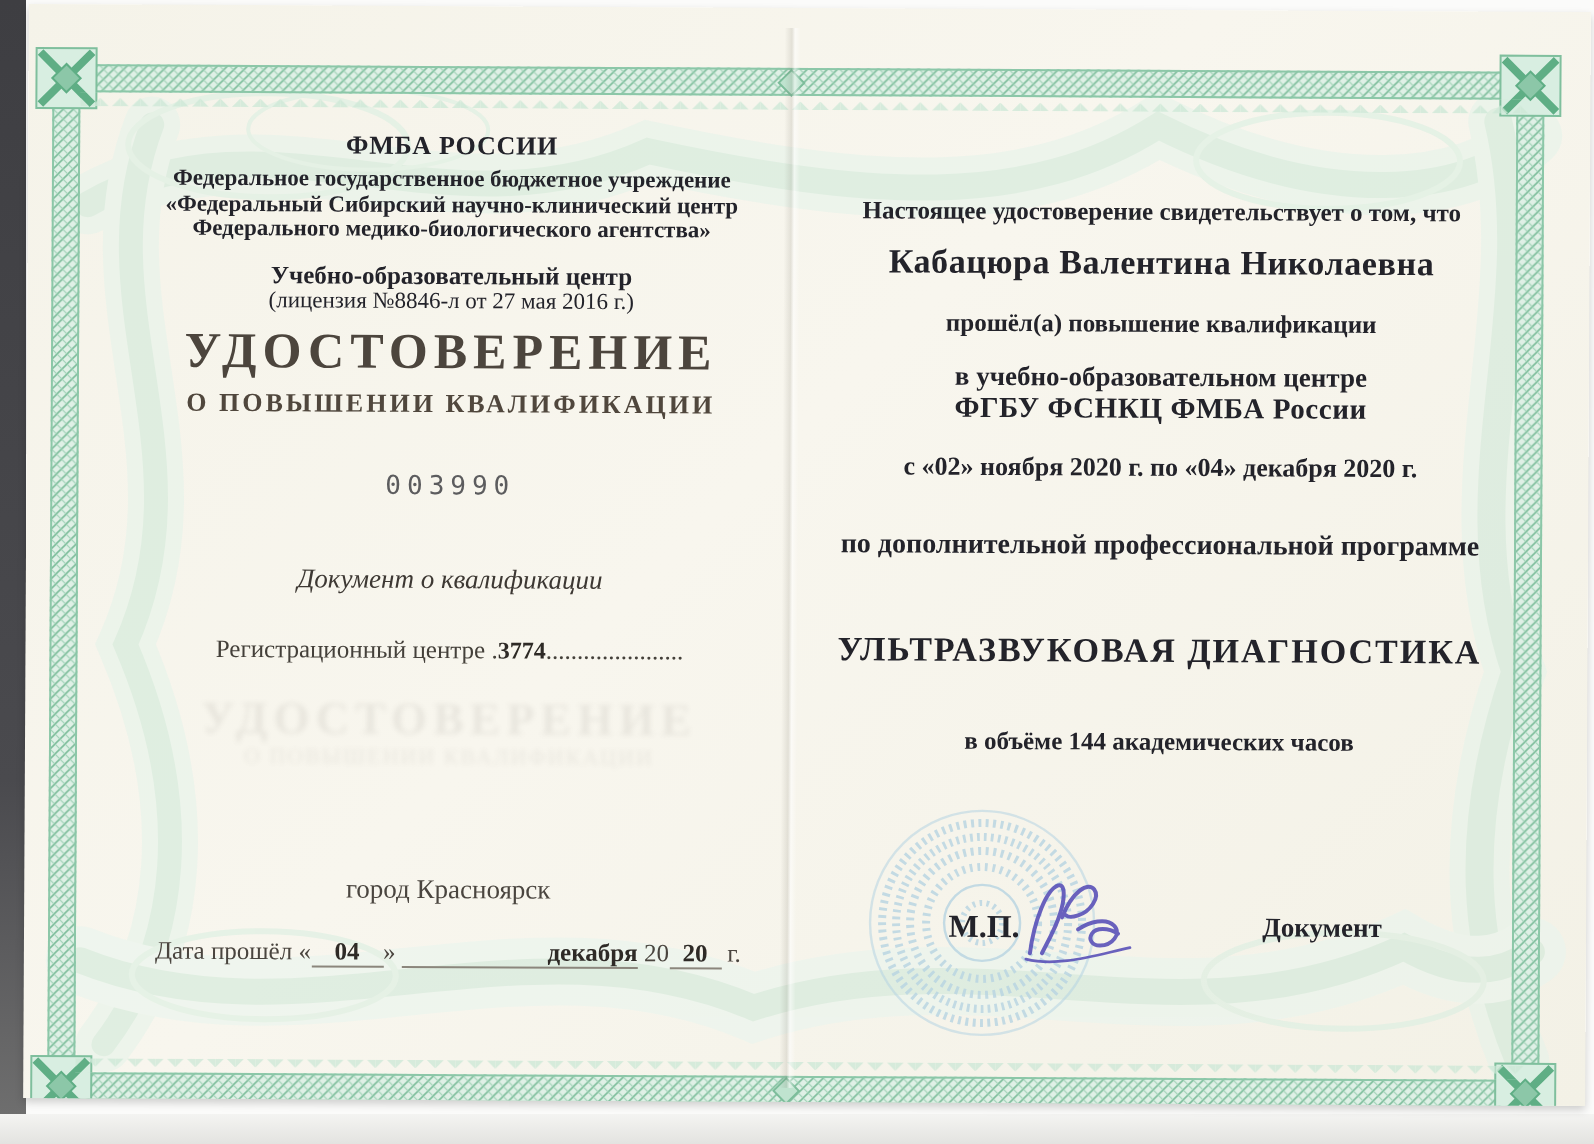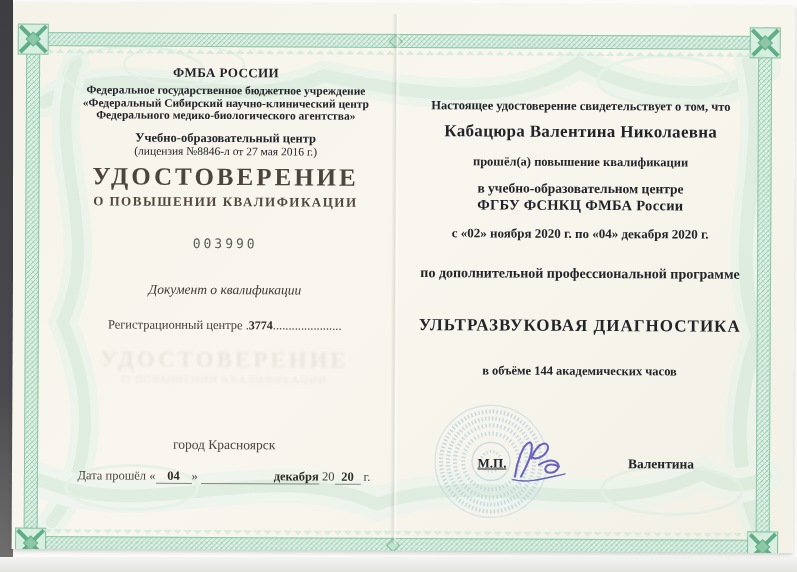--- a/index.html
+++ b/index.html
@@ -65,21 +65,21 @@
   .fill-year{width:26px;}
   .statement{top:94px;font-size:12.5px;font-weight:bold;}
   .holder{top:117px;font-size:17px;font-weight:bold;letter-spacing:.3px;}
   .completed{top:150px;font-size:12.5px;font-weight:bold;}
   .at1{top:176px;font-size:13.5px;font-weight:bold;}
   .at2{top:192px;font-size:14.5px;font-weight:bold;letter-spacing:.3px;}
   .period{top:221px;font-size:13px;font-weight:bold;}
   .prog-intro{top:261px;font-size:14px;font-weight:bold;}
   .prog-name{top:311px;font-size:17px;font-weight:bold;letter-spacing:1px;}
   .volume{top:359px;font-size:12.5px;font-weight:bold;}
-  .seal-label{left:452px;top:451px;width:56px;font-size:13px;font-weight:bold;text-decoration:underline;}
+  .seal-label{left:452px;top:451px;width:56px;font-size:16px;font-weight:bold;}
   .director{left:594px;top:451px;width:110px;font-size:13.5px;font-weight:bold;}
   .stamp-svg{position:absolute;left:419px;top:396px;width:120px;height:122px;z-index:2;pointer-events:none;}
   .sign-svg{position:absolute;left:497px;top:432px;width:64px;height:48px;z-index:4;pointer-events:none;}
 </style>
 </head>
 <body>
 
 <div class="scan-edge-left"></div>
 <div class="scan-strip-bottom"></div>
 
@@ -185,21 +185,21 @@
   <div class="txt right-col statement">Настоящее удостоверение свидетельствует о том, что</div>
   <div class="txt right-col holder">Кабацюра Валентина Николаевна</div>
   <div class="txt right-col completed">прошёл(а) повышение квалификации</div>
   <div class="txt right-col at1">в учебно-образовательном центре</div>
   <div class="txt right-col at2">ФГБУ ФСНКЦ ФМБА России</div>
   <div class="txt right-col period">с «02» ноября 2020 г. по «04» декабря 2020 г.</div>
   <div class="txt right-col prog-intro">по дополнительной профессиональной программе</div>
   <div class="txt right-col prog-name">УЛЬТРАЗВУКОВАЯ ДИАГНОСТИКА</div>
   <div class="txt right-col volume">в объёме 144 академических часов</div>
   <div class="txt seal-label">М.П.</div>
-  <div class="txt director">Валентина</div>
+  <div class="txt director">Документ</div>
 
   <svg class="sign-svg" viewBox="0 0 64 48">
     <g fill="none" stroke="#5a52b8" stroke-width="2" stroke-linecap="round" opacity="0.9">
       <path d="M6,40 C8,24 14,8 20,6 C24,5 23,14 21,20 C19,27 15,34 12,40"></path>
       <path d="M22,22 C27,9 35,4 38,8 C41,12 36,19 30,21 C27,22 25,22 24,21"></path>
       <path d="M30,28 C36,24 44,22 48,26 C52,30 47,36 41,36 C37,36 35,33 37,30 C39,27 45,27 50,30"></path>
       <path d="M4,43 C20,47 38,41 56,37" stroke-width="1.4"></path>
     </g>
   </svg>
 

